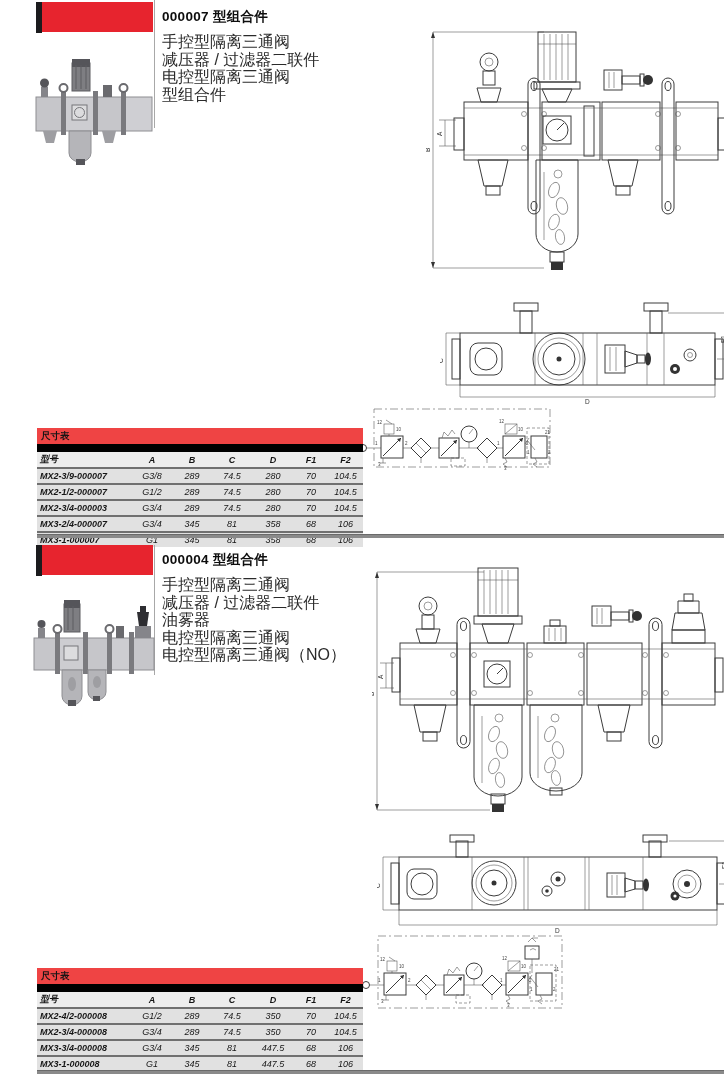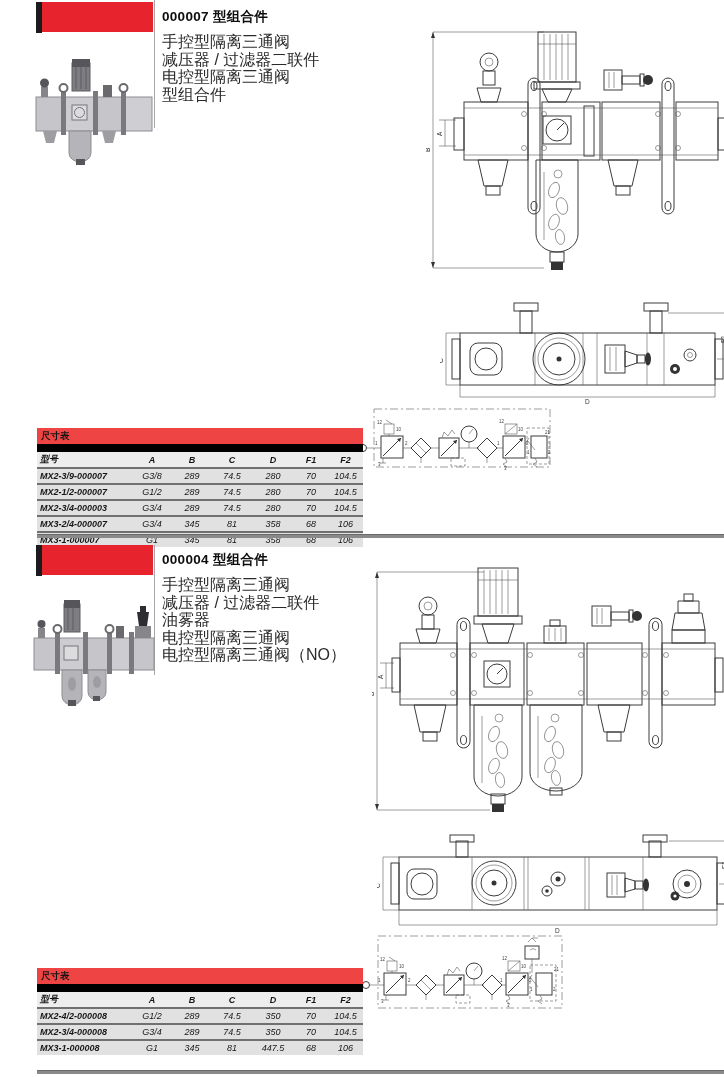--- a/index.html
+++ b/index.html
@@ -732,20 +732,29 @@
           <tr>
             <td class="model">MX2-3/4-000008</td>
             <td>G3/4</td>
             <td>289</td>
             <td>74.5</td>
             <td>350</td>
             <td>70</td>
             <td>104.5</td>
           </tr>
           <tr>
+            <td class="model">MX3-3/4-000008</td>
+            <td>G3/4</td>
+            <td>345</td>
+            <td>81</td>
+            <td>447.5</td>
+            <td>68</td>
+            <td>106</td>
+          </tr>
+          <tr>
             <td class="model">MX3-1-000008</td>
             <td>G1</td>
             <td>345</td>
             <td>81</td>
             <td>447.5</td>
             <td>68</td>
             <td>106</td>
           </tr>
         </tbody>
     </table>

